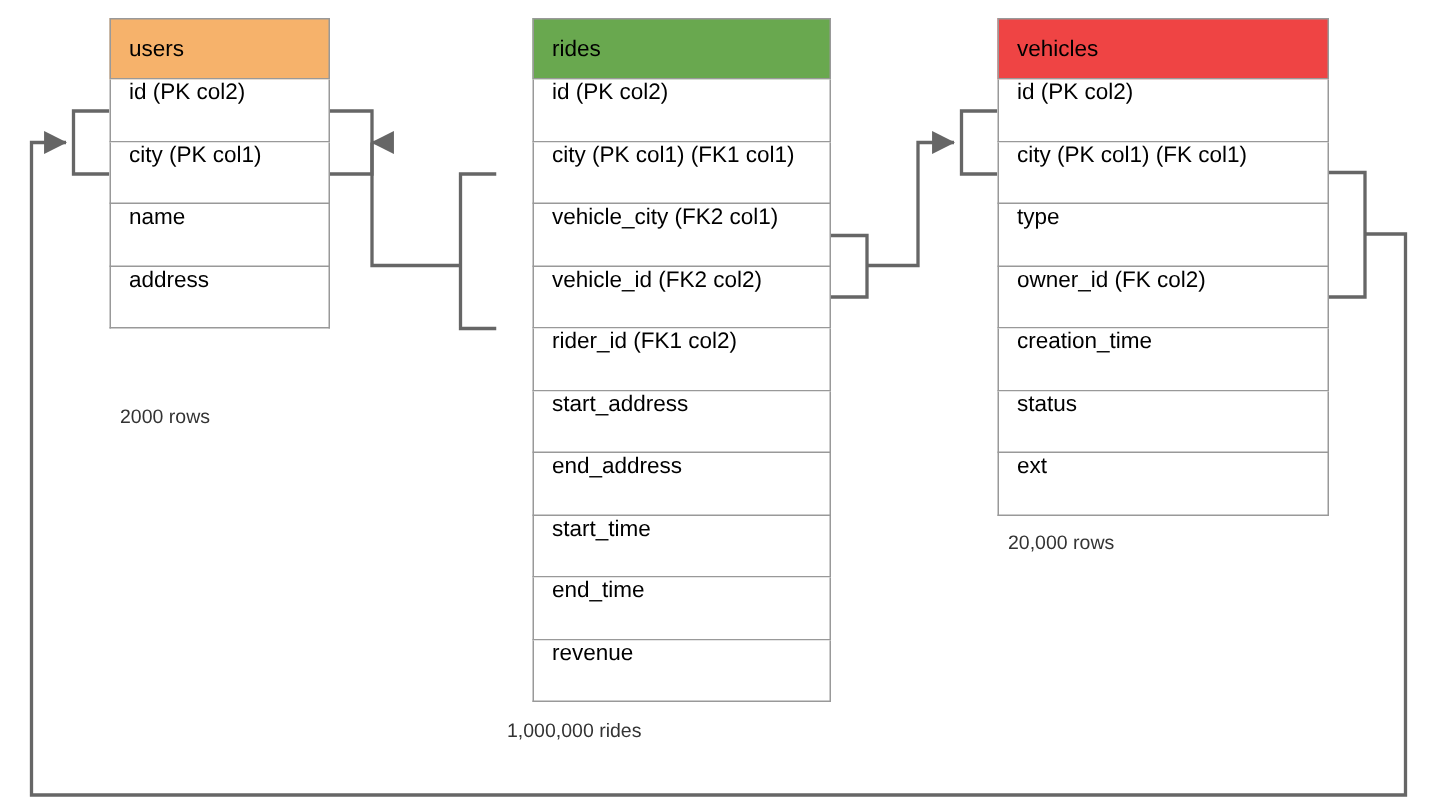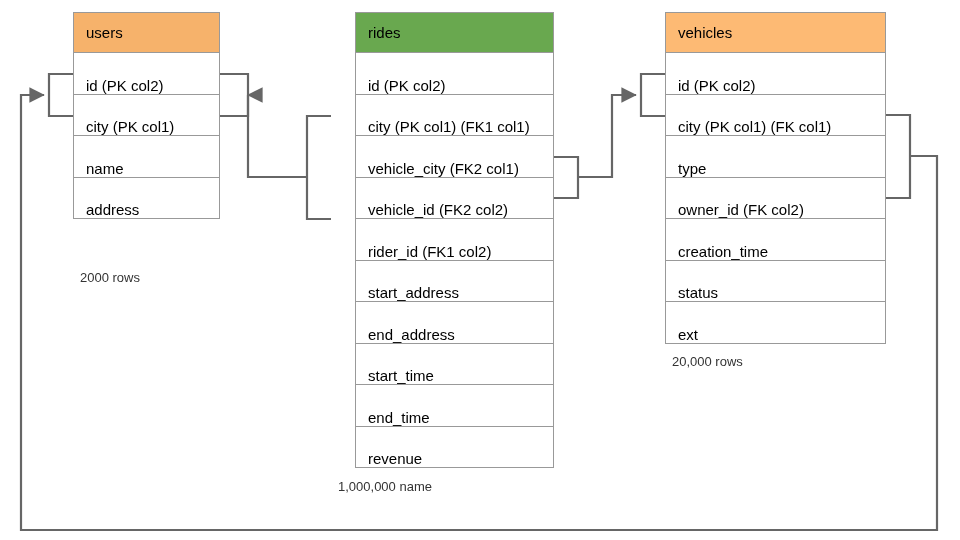--- a/index.html
+++ b/index.html
@@ -41,21 +41,21 @@
     padding-left: 12px;
     font-size: 15px;
     color: #000000;
   }
   .field-row {
     box-sizing: border-box;
     height: 41.5px;
     border: 1px solid #999999;
     border-top: none;
     display: flex;
-    align-items: flex-end;
+    align-items: flex-start;
     padding-left: 12px;
     font-size: 15px;
     color: #000000;
     background: #ffffff;
   }
   .row-count {
     position: absolute;
     font-size: 13px;
     color: #333333;
     white-space: nowrap;
@@ -150,24 +150,24 @@
     <div class="field-row">
       <span>start_time</span>
     </div>
     <div class="field-row">
       <span>end_time</span>
     </div>
     <div class="field-row">
       <span>revenue</span>
     </div>
   </div>
-  <div class="row-count" style="left:338px; top:479px;">1,000,000 name</div>
+  <div class="row-count" style="left:338px; top:479px;">1,000,000 rides</div>
 
   <div class="entity" style="left:665px; top:12px; width:221px;">
-    <div class="entity-header" style="background:#fdba74;align-items:center;">
+    <div class="entity-header" style="background:#ef4444;align-items:center;">
       <span>vehicles</span>
     </div>
     <div class="field-row">
       <span>id (PK col2)</span>
     </div>
     <div class="field-row">
       <span>city (PK col1) (FK col1)</span>
     </div>
     <div class="field-row">
       <span>type</span>

